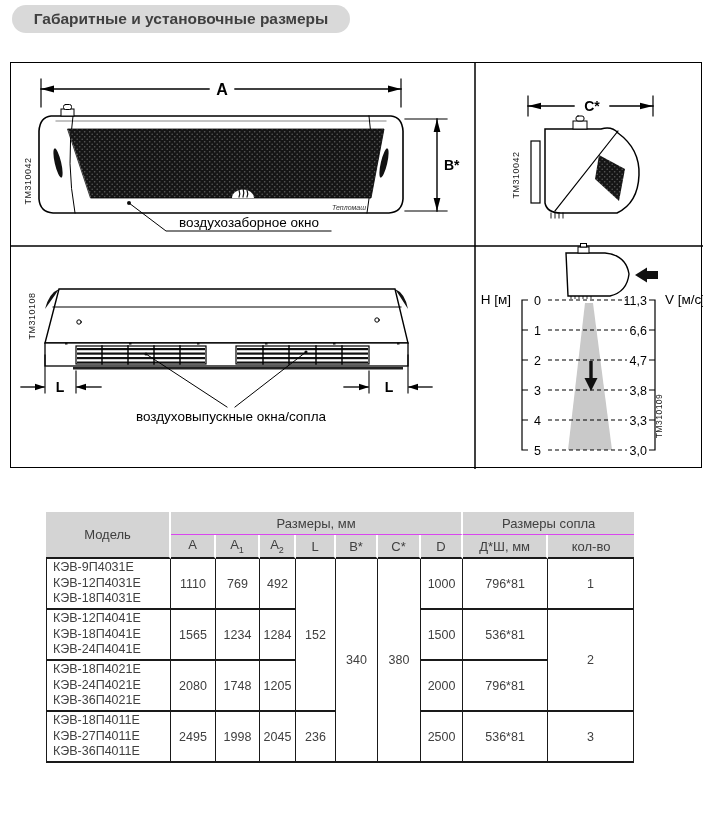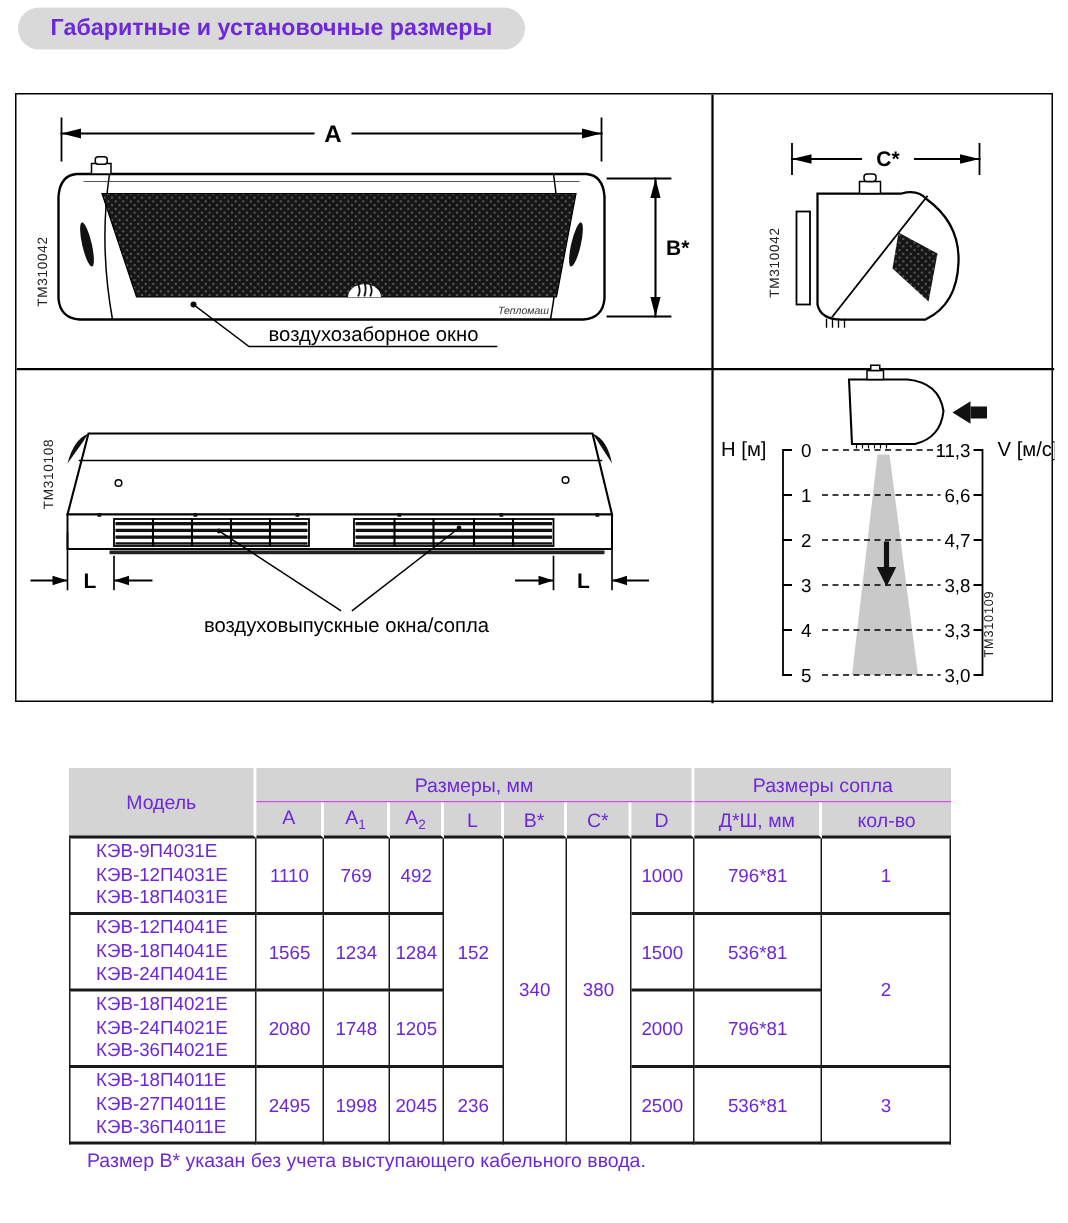--- a/index.html
+++ b/index.html
@@ -1,36 +1,36 @@
 <!DOCTYPE html>
 <html><head>
 <meta charset="utf-8">
 <style>
   html,body{margin:0;padding:0;background:#fff;}
   #page{position:relative;width:712px;height:815px;background:#fff;
-        font-family:"Liberation Sans", sans-serif;color:#6d28d9;overflow:hidden;}
+        font-family:"Liberation Sans", sans-serif;color:#404040;overflow:hidden;}
   
   .title-pill{position:absolute;left:12px;top:5px;width:338px;height:28px;
     background:#d9d9d9;border-radius:14px;text-align:center;line-height:28px;
     font-size:15.5px;font-weight:bold;}
   
   .fig-panel{position:absolute;left:10px;top:62px;width:692px;height:406px;
     border:1.5px solid #000;box-sizing:border-box;}
   .fig-panel svg{position:absolute;left:0;top:0;}
   
   .dim-table{position:absolute;left:46px;top:512px;width:588px;
     border-collapse:separate;border-spacing:0;table-layout:fixed;font-size:12.5px;}
   .dim-table th{background:#d4d4d4;font-weight:normal;font-size:13px;
     border-right:2px solid #fff;border-bottom:1px solid #d946ef;padding:2px 0;height:18px;}
   .dim-table th.hb{border-bottom:2px solid #1a1a1a;}
   .dim-table th.last{border-right:none;}
   .dim-table th sub{font-size:9px;}
   .dim-table td{border-right:1px solid #1a1a1a;border-bottom:2px solid #1a1a1a;
     text-align:center;vertical-align:middle;height:49px;padding:0;}
-  .dim-table td.cl{border-left:1px solid #1a1a1a;text-align:left;padding-left:17px;}
+  .dim-table td.cl{border-left:1px solid #1a1a1a;text-align:left;padding-left:6px;}
   .model-line{font-size:12.5px;line-height:15.5px;white-space:nowrap;}
   
   .footnotes{position:absolute;left:58px;top:766px;font-size:13px;line-height:16.5px;}
   svg text{font-family:"Liberation Sans", sans-serif;}
   .dimL{font-weight:bold;}
   .tmcode{fill:#222;letter-spacing:0.5px;}
 </style>
 </head>
 <body>
 
@@ -325,16 +325,15 @@
       <td>2045</td>
       <td>236</td>
       <td>2500</td>
       <td>536*81</td>
       <td>3</td>
     </tr>
   </tbody>
     </table>
 
   <div class="footnotes">
-    <div>Размер B* указан без учета выступающего кабельного ввода.</div>
   </div>
 
 </div>
 
 </body></html>

